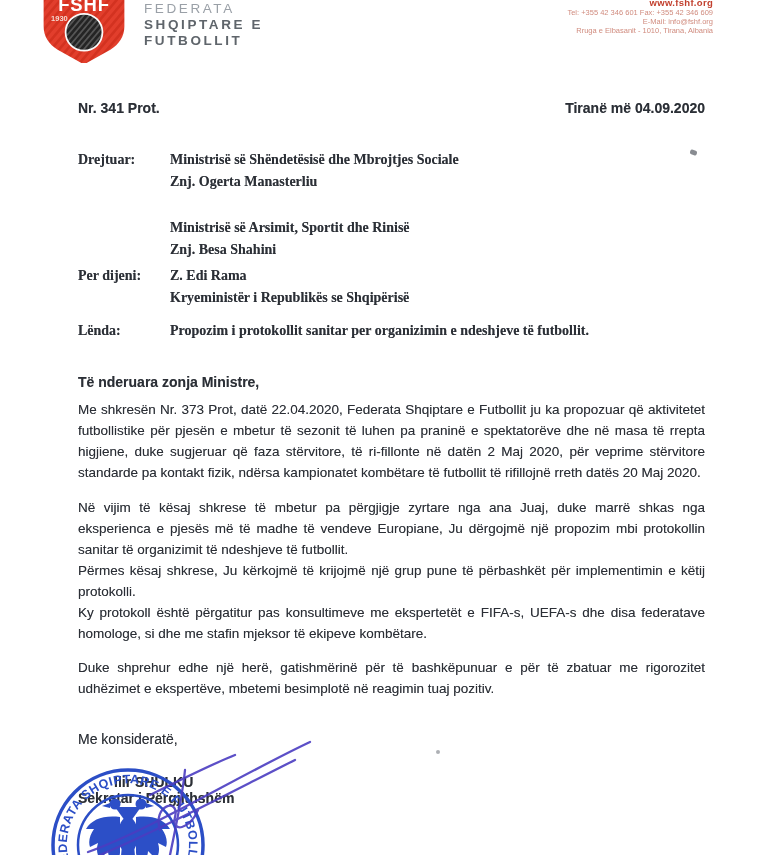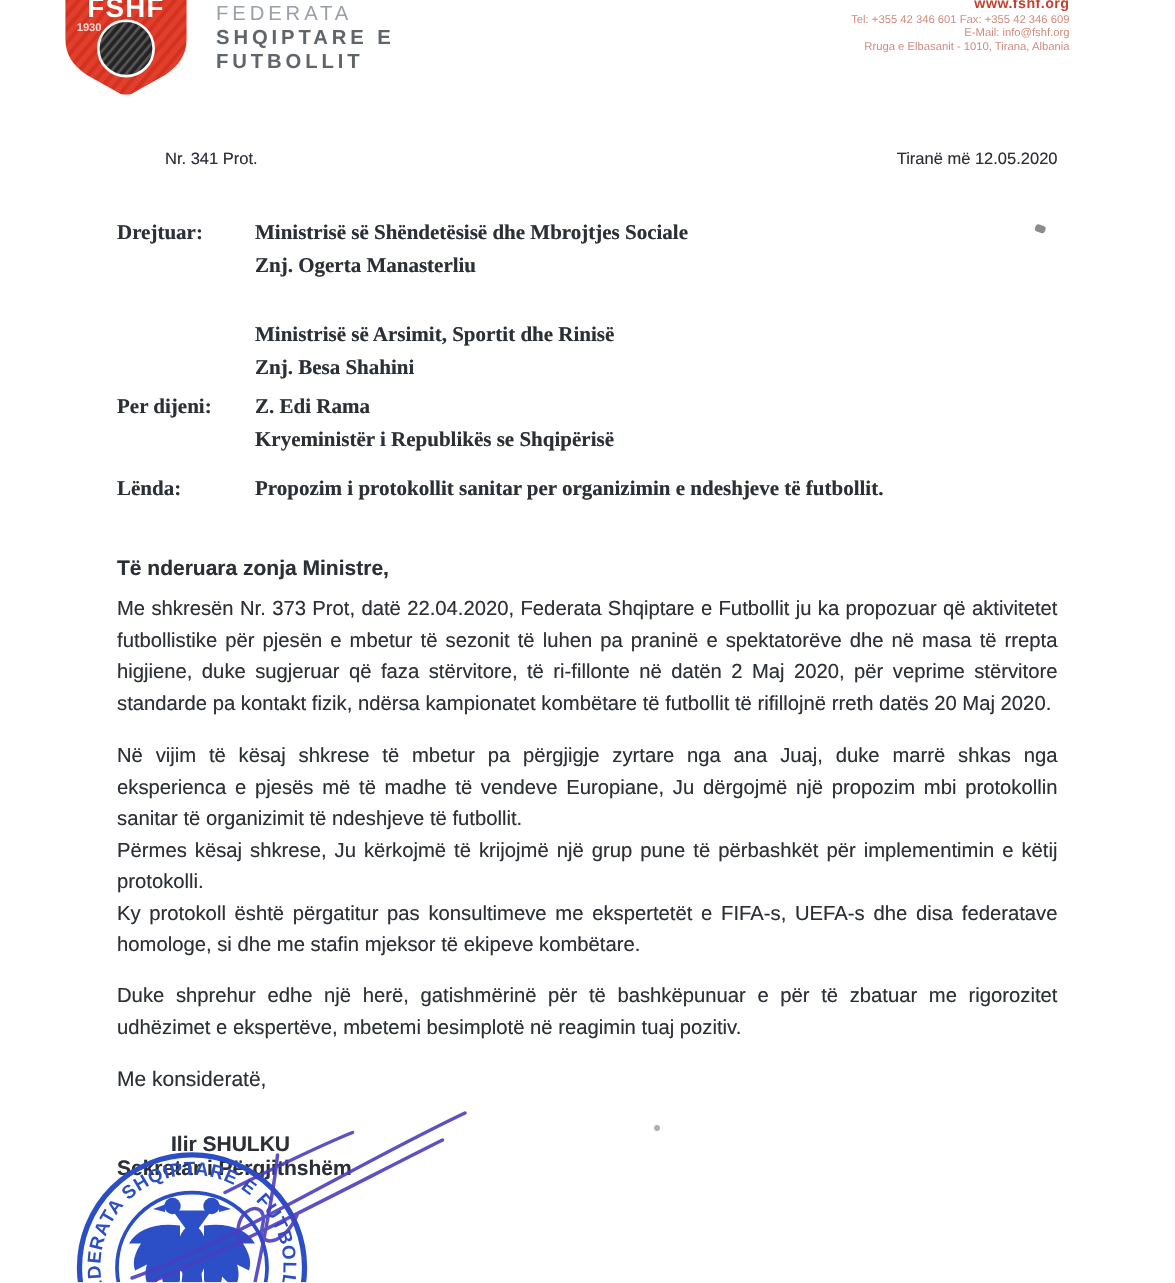--- a/index.html
+++ b/index.html
@@ -12,29 +12,29 @@
   .org-name { position:absolute; left:144px; top:1px; letter-spacing:2.6px;
               font-size:13.5px; line-height:16px; }
   .org-name .l1 { color:#9aa0a7; font-weight:500; }
   .org-name .l2, .org-name .l3 { color:#5f656b; font-weight:700; }
   .contact { position:absolute; right:70px; top:-3px; text-align:right; }
   .contact .website { font-size:9.5px; font-weight:700; color:#c2402e; letter-spacing:.3px; }
   .contact .cline { font-size:7.5px; color:#d08b7e; line-height:9px; filter:blur(.25px); }
   
   .content { position:absolute; left:78px; right:78px; top:100px; font-size:14px;
              text-shadow:0 0 .4px rgba(40,44,50,.45); }
-  .ref-row { display:flex; justify-content:space-between; font-weight:400; font-size:11px;margin-left:32px; }
+  .ref-row { display:flex; justify-content:space-between; font-weight:700; font-size:14px; }
   .addr { margin-top:33px; }
   .row { display:grid; grid-template-columns:92px 1fr; line-height:22px; font-weight:700;font-family:Liberation Serif, serif; }
   .sp-a { height:24px; } .sp-b { height:4px; } .sp-c { height:11px; }
   .salutation { margin-top:32px; font-weight:700; }
   .para { margin-top:11px; text-align:justify; line-height:21px;
           white-space:pre-line; font-size:13.5px; }
   .para.first { margin-top:9px; }
-  .closing { margin-top:16px; }
+  .closing { margin-top:32px; }
   .signer-name { margin-top:27px; font-weight:700;padding-left:36px; }
   .signer-title { font-weight:700; }
   
   .stamp-sig { position:absolute; left:40px; top:735px; width:330px; height:120px; }
   
   .art1 { position:absolute; left:690px; top:150px; width:7px; height:5px;
           background:#6a6f75; border-radius:2px; transform:rotate(20deg); opacity:.8; }
   .art2 { position:absolute; left:436px; top:750px; width:4px; height:4px;
           background:#8a8f94; border-radius:50%; opacity:.7; }
 </style>
@@ -72,21 +72,21 @@
     <div class="website">www.fshf.org</div>
     <div class="cline">Tel: +355 42 346 601  Fax: +355 42 346 609</div>
     <div class="cline">E-Mail: info@fshf.org</div>
     <div class="cline">Rruga e Elbasanit - 1010, Tirana, Albania</div>
   </div>
 
   <main class="content">
 
     <div class="ref-row">
       <span>Nr. 341 Prot.</span>
-      <span>Tiranë më 12.05.2020</span>
+      <span>Tiranë më 04.09.2020</span>
     </div>
 
     <section class="addr">
       <div class="row">
         <span class="lbl">Drejtuar:</span>
         <span class="val">Ministrisë së Shëndetësisë dhe Mbrojtjes Sociale</span>
       </div>
       <div class="row">
         <span class="lbl"></span>
         <span class="val">Znj. Ogerta Manasterliu</span>

